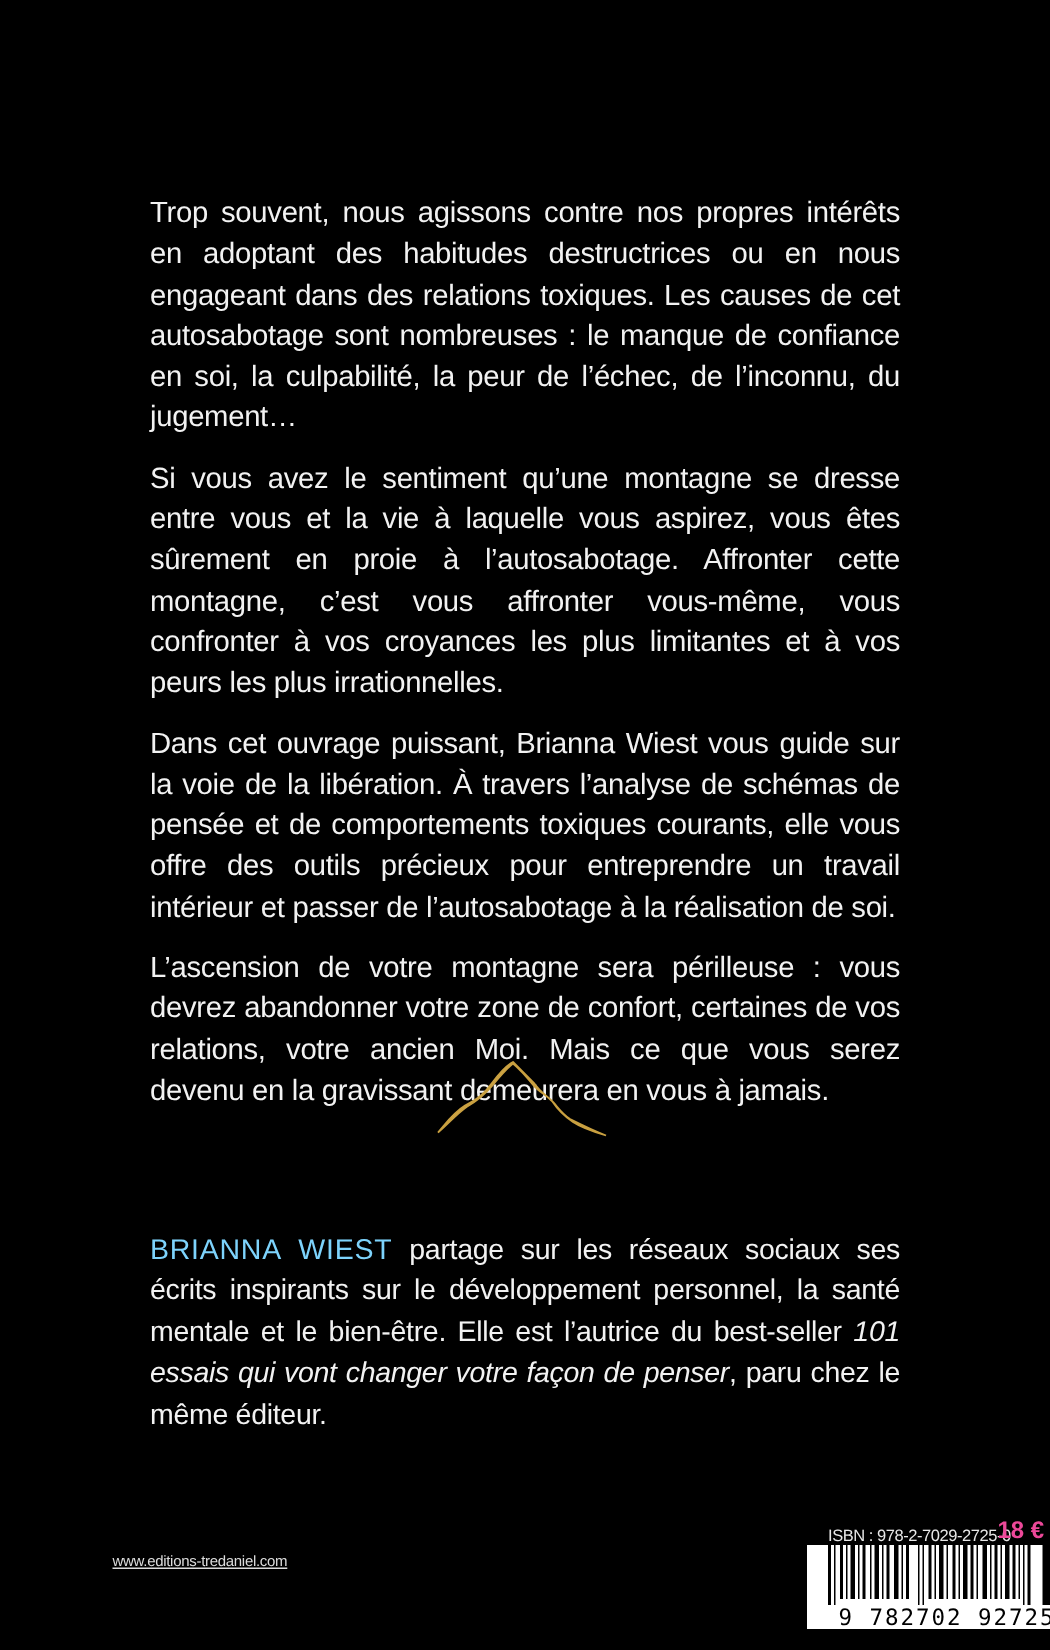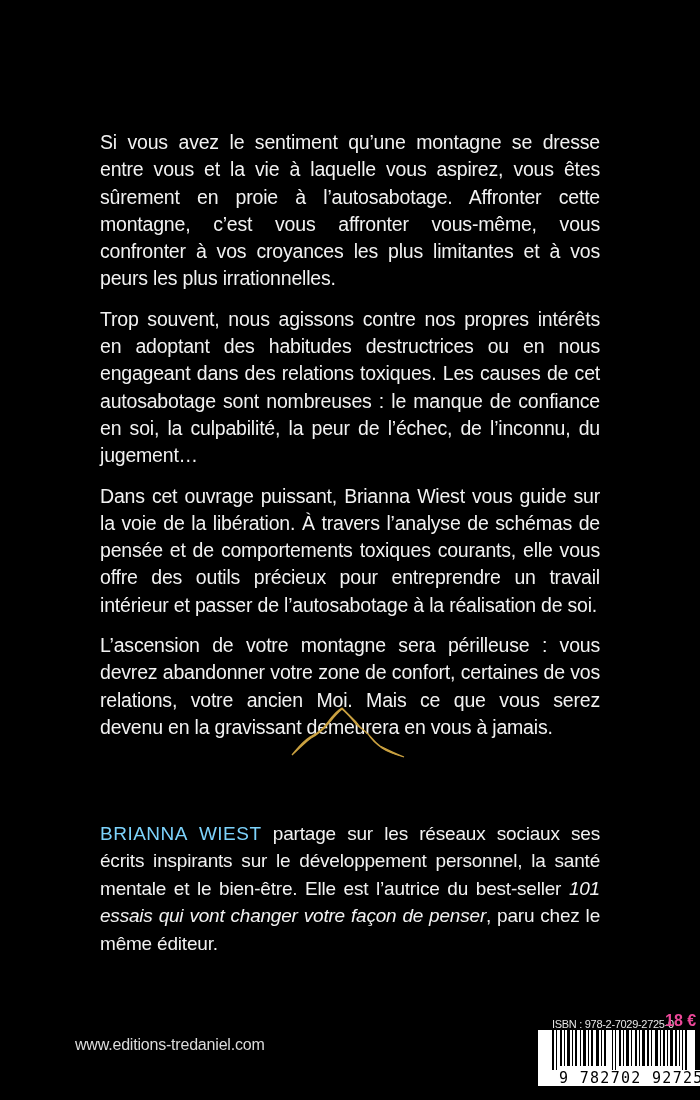--- a/index.html
+++ b/index.html
@@ -14,28 +14,28 @@
   .bio .author{color:#7dd3fc;letter-spacing:0.5px;}
   .bio em{font-style:italic;}
   .barcode-box{position:absolute;left:469px;top:996px;}
   .isbn-line{position:absolute;left:83px;top:22px;width:150px;font-size:11px;color:#e8e8e8;white-space:nowrap;
              font-family:"Liberation Sans",sans-serif;letter-spacing:-0.3px;}
   .price{position:absolute;left:196px;top:16px;font-size:16px;font-weight:bold;color:#ec4899;white-space:nowrap;}
   .barcode{position:absolute;left:69px;top:34px;width:157px;height:56px;background:#fff;}
   .barcode svg{display:block;}
   .barcode-digits{position:absolute;left:1px;bottom:0px;width:156px;font-family:"DejaVu Sans Mono",monospace;
                   font-size:15px;color:#000;background:#fff;letter-spacing:1.3px;line-height:16px;white-space:nowrap;padding-left:20px;}
-  .website{position:absolute;left:75px;top:1036px;font-size:16px;color:#dcdcdc;letter-spacing:-0.2px;}
+  .website{position:absolute;left:75px;top:1036px;font-size:10px;color:#dcdcdc;letter-spacing:-0.2px;text-decoration:underline;}
 </style>
 </head>
 <body>
 
 <div class="blurb">
+  <p>Trop souvent, nous agissons contre nos propres intérêts en adoptant des habitudes destructrices ou en nous engageant dans des relations toxiques. Les causes de cet autosabotage sont nombreuses : le manque de confiance en soi, la culpabilité, la peur de l’échec, de l’inconnu, du jugement…</p>
   <p>Si vous avez le sentiment qu’une montagne se dresse entre vous et la vie à laquelle vous aspirez, vous êtes sûrement en proie à l’autosabotage. Affronter cette montagne, c’est vous affronter vous-même, vous confronter à vos croyances les plus limitantes et à vos peurs les plus irrationnelles.</p>
-  <p>Trop souvent, nous agissons contre nos propres intérêts en adoptant des habitudes destructrices ou en nous engageant dans des relations toxiques. Les causes de cet autosabotage sont nombreuses : le manque de confiance en soi, la culpabilité, la peur de l’échec, de l’inconnu, du jugement…</p>
   <p>Dans cet ouvrage puissant, Brianna Wiest vous guide sur la voie de la libération. À travers l’analyse de schémas de pensée et de comportements toxiques courants, elle vous offre des outils précieux pour entreprendre un travail intérieur et passer de l’autosabotage à la réalisation de soi.</p>
   <p>L’ascension de votre montagne sera périlleuse : vous devrez abandonner votre zone de confort, certaines de vos relations, votre ancien Moi. Mais ce que vous serez devenu en la gravissant demeurera en vous à jamais.</p>
 </div>
 
 <div class="mountain">
   <svg width="120" height="60" viewBox="0 0 120 60">
     <path d="M2 55 C8 48,12 42,20 37 C28 33,32 30,38 22 C44 14,48 10,52 8 C56 12,60 16,66 22 C70 28,74 30,78 34 C82 40,86 44,92 48 C98 52,104 54,114 57 C104 53,98 50,90 46 C84 42,82 38,78 34 C74 30,70 28,66 24 C62 19,58 14,52 9 C47 13,43 18,38 24 C33 30,28 34,21 38 C14 43,9 49,2 55 Z" fill="#d4aa4c" stroke="#c9a040" stroke-width="1.2"></path>
   </svg>
 </div>
 

